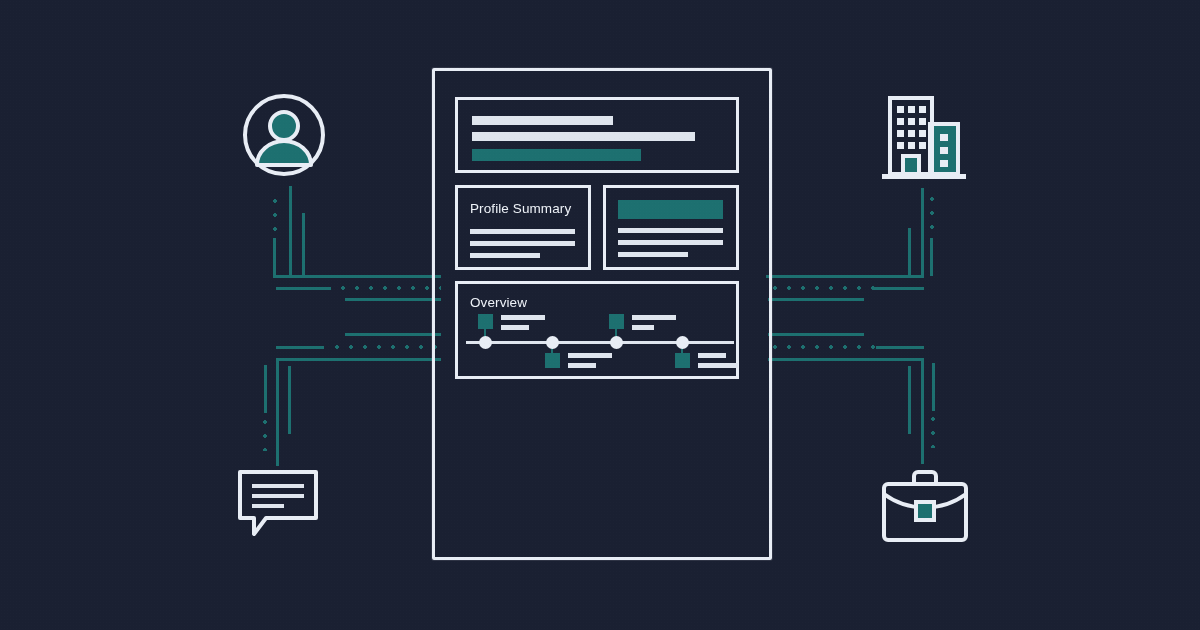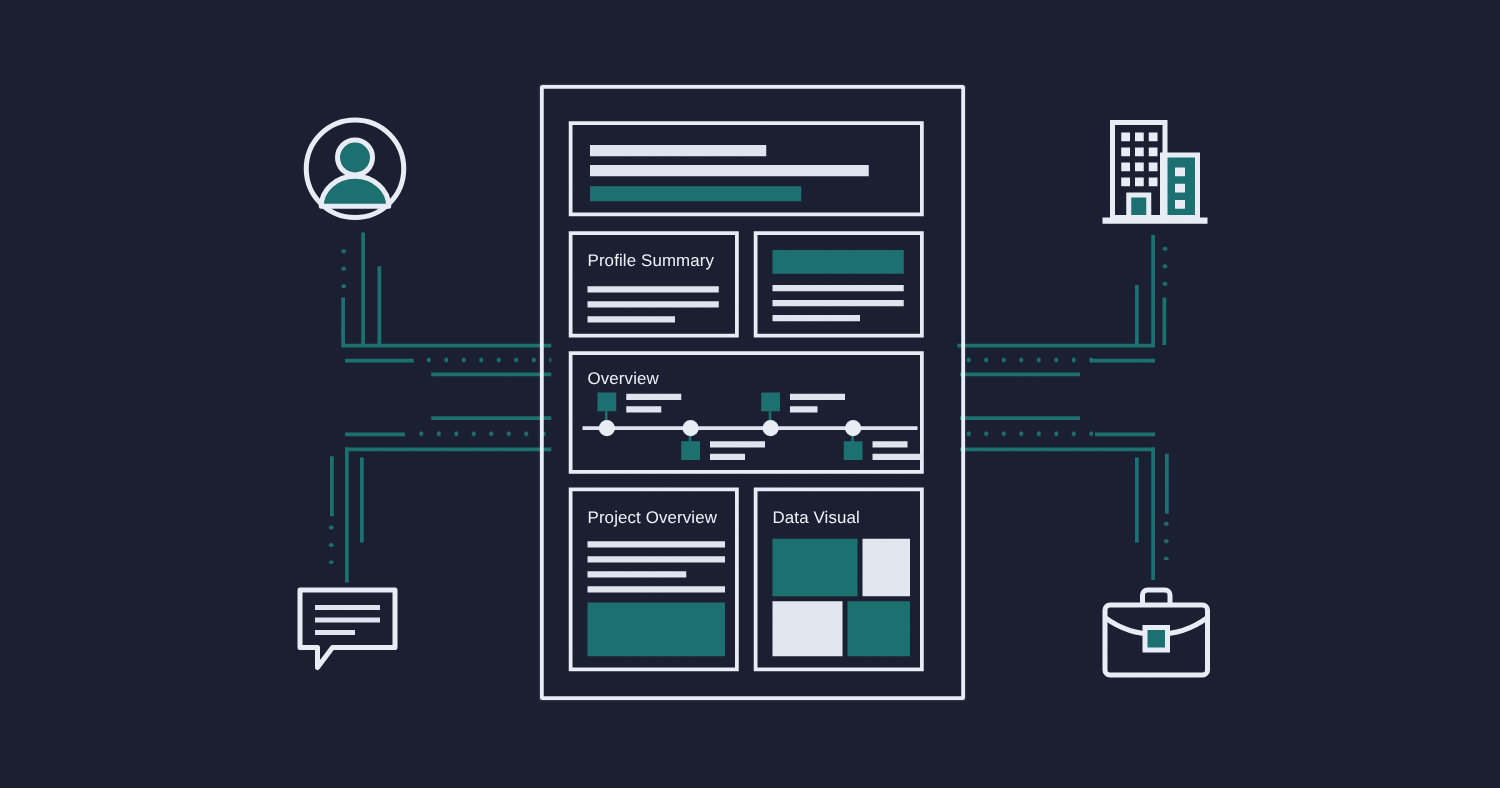--- a/index.html
+++ b/index.html
@@ -244,34 +244,19 @@
         <div class="bar white" style="left:174px; top:31px; width:44px; height:5px;"></div>
         <div class="bar white" style="left:174px; top:41px; width:22px; height:5px;"></div>
 
         <div class="tl-node" style="left:218px; top:52px;"></div>
         <div class="tl-stem" style="left:223px; top:58px; height:12px;"></div>
         <div class="tl-sq" style="left:217px; top:69px;"></div>
         <div class="bar white" style="left:240px; top:69px; width:28px; height:5px;"></div>
         <div class="bar white" style="left:240px; top:79px; width:40px; height:5px;"></div>
       </div>
 
-      <div class="card" style="left:0; top:293px; width:136px; height:147px;">
-        <div class="card-title" style="left:12px; top:14px;">Project Overview</div>
-        <div class="bar white" style="left:12px; top:40px; width:110px; height:5px;"></div>
-        <div class="bar white" style="left:12px; top:52px; width:110px; height:5px;"></div>
-        <div class="bar white" style="left:12px; top:64px; width:79px; height:5px;"></div>
-        <div class="bar white" style="left:12px; top:76px; width:110px; height:5px;"></div>
-        <div class="blk teal" style="left:12px; top:89px; width:110px; height:43px;"></div>
-      </div>
-
-      <div class="card" style="left:148px; top:293px; width:136px; height:147px;">
-        <div class="card-title" style="left:12px; top:14px;">Data Visual</div>
-        <div class="blk teal" style="left:12px; top:38px; width:68px; height:46px;"></div>
-        <div class="blk white" style="left:84px; top:38px; width:38px; height:46px;"></div>
-        <div class="blk white" style="left:12px; top:88px; width:56px; height:44px;"></div>
-        <div class="blk teal" style="left:72px; top:88px; width:50px; height:44px;"></div>
-      </div>
+
 
     </div>
   </div>
 
   <div id="grain"></div>
 </div>
 
 </body></html>

